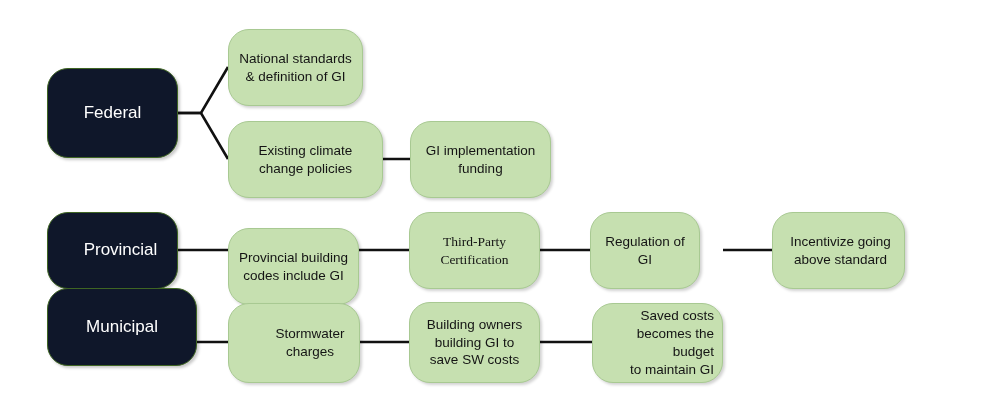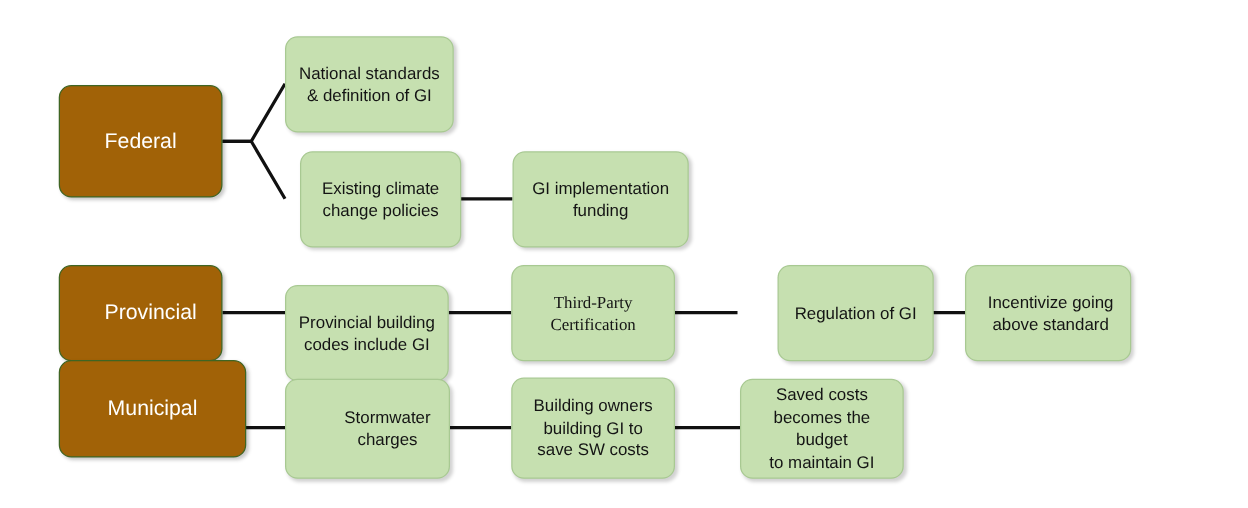--- a/index.html
+++ b/index.html
@@ -25,31 +25,31 @@
     height: 406px;
     pointer-events: none;
   }
   .node {
     position: absolute;
     box-sizing: border-box;
     display: flex;
     align-items: center;
     justify-content: center;
     text-align: center;
-    border-radius: 10px;
+    border-radius: 21px;
     line-height: 1.32;
     padding: 4px 8px;
     z-index: 2;
   }
   .node .label {
     display: block;
     white-space: pre-line;
   }
   .node.level {
-    background: #a16207;
+    background: #0f172a;
     border: 1px solid #3f6523;
     color: #ffffff;
     font-size: 17px;
     box-shadow: 2px 2px 3px rgba(0,0,0,0.22);
   }
   .node.action {
     background: #c6e0b0;
     border: 1px solid #a8c992;
     color: #141414;
     font-size: 13.5px;
@@ -73,56 +73,56 @@
       <polyline points="540,342 592,342" fill="none" stroke="#111111" stroke-width="2.6" stroke-linecap="butt" stroke-linejoin="miter"></polyline>
     </svg>
   <div id="nodes-layer">
       <div class="node level" style="left: 47px; top: 68px; width: 131px; height: 90px;">
         <span class="label">Federal</span>
       </div>
       <div class="node action" style="left: 228px; top: 29px; width: 135px; height: 77px;">
         <span class="label">National standards
 &amp; definition of GI</span>
       </div>
-      <div class="node action" style="left: 228px; top: 121px; width: 129px; height: 77px; margin-left: 12px;">
+      <div class="node action" style="left: 228px; top: 121px; width: 155px; height: 77px;">
         <span class="label">Existing climate
 change policies</span>
       </div>
       <div class="node action" style="left: 410px; top: 121px; width: 141px; height: 77px;">
         <span class="label">GI implementation
 funding</span>
       </div>
       <div class="node level" style="left: 47px; top: 212px; width: 131px; height: 77px; padding-left: 24px;">
         <span class="label">Provincial</span>
       </div>
       <div class="node action" style="left: 228px; top: 228px; width: 131px; height: 77px;">
         <span class="label">Provincial building
 codes include GI</span>
       </div>
       <div class="node action" style="left: 409px; top: 212px; width: 131px; height: 77px; font-family: Liberation Serif, serif;">
         <span class="label">Third-Party
 Certification</span>
       </div>
-      <div class="node action" style="left: 590px; top: 212px; width: 125px; height: 77px; margin-left: 32px;">
+      <div class="node action" style="left: 590px; top: 212px; width: 110px; height: 77px;">
         <span class="label">Regulation of GI</span>
       </div>
       <div class="node action" style="left: 772px; top: 212px; width: 133px; height: 77px; padding-left: 12px;">
         <span class="label">Incentivize going
 above standard</span>
       </div>
       <div class="node level" style="left: 47px; top: 288px; width: 150px; height: 78px;">
         <span class="label">Municipal</span>
       </div>
       <div class="node action" style="left: 228px; top: 303px; width: 132px; height: 80px; padding-left: 40px;">
         <span class="label">Stormwater charges</span>
       </div>
       <div class="node action" style="left: 409px; top: 302px; width: 131px; height: 81px;">
         <span class="label">Building owners
 building GI to
 save SW costs</span>
       </div>
-      <div class="node action" style="left: 592px; top: 303px; width: 131px; height: 80px;">
+      <div class="node action" style="left: 592px; top: 303px; width: 131px; height: 80px; text-align: right;">
         <span class="label">Saved costs
 becomes the budget
 to maintain GI</span>
       </div>
     </div>
 </div>
 
 </body></html>

